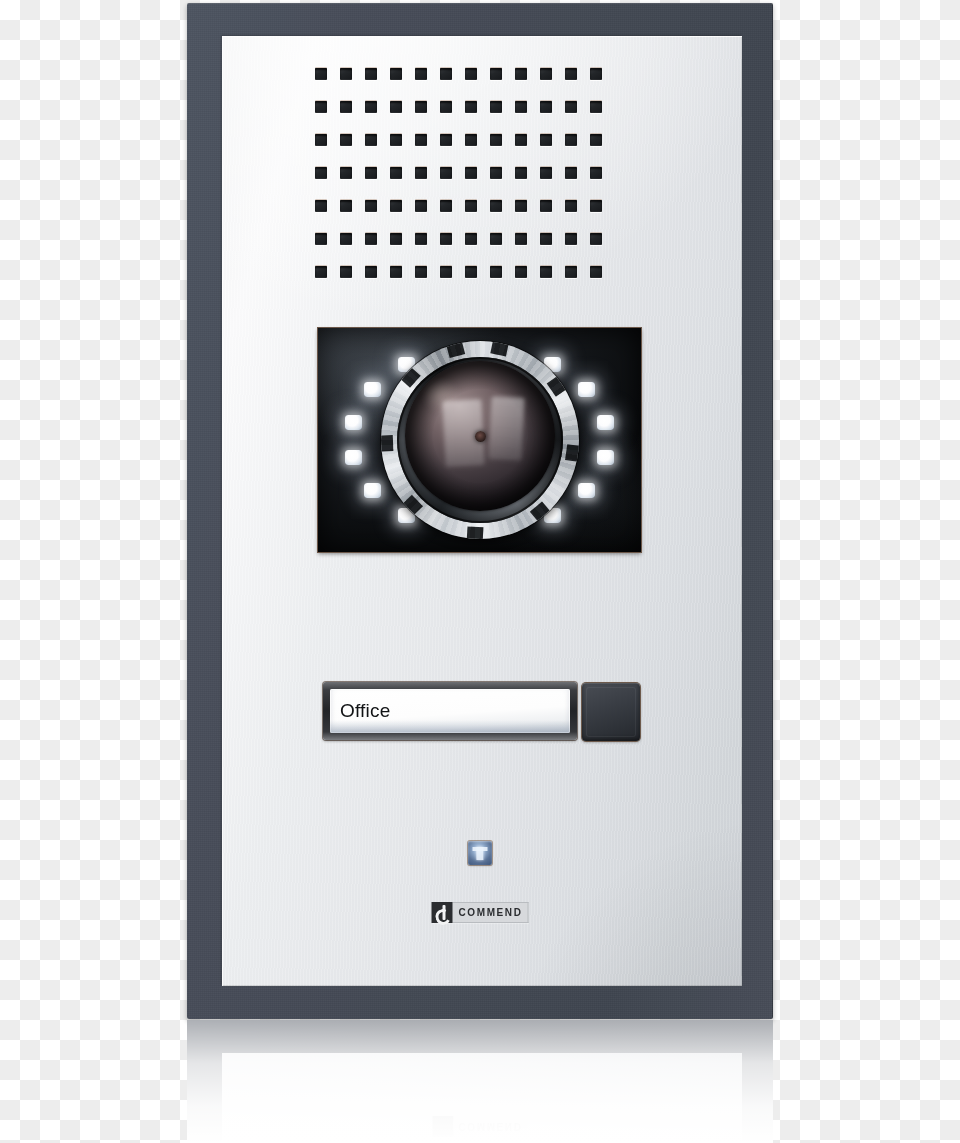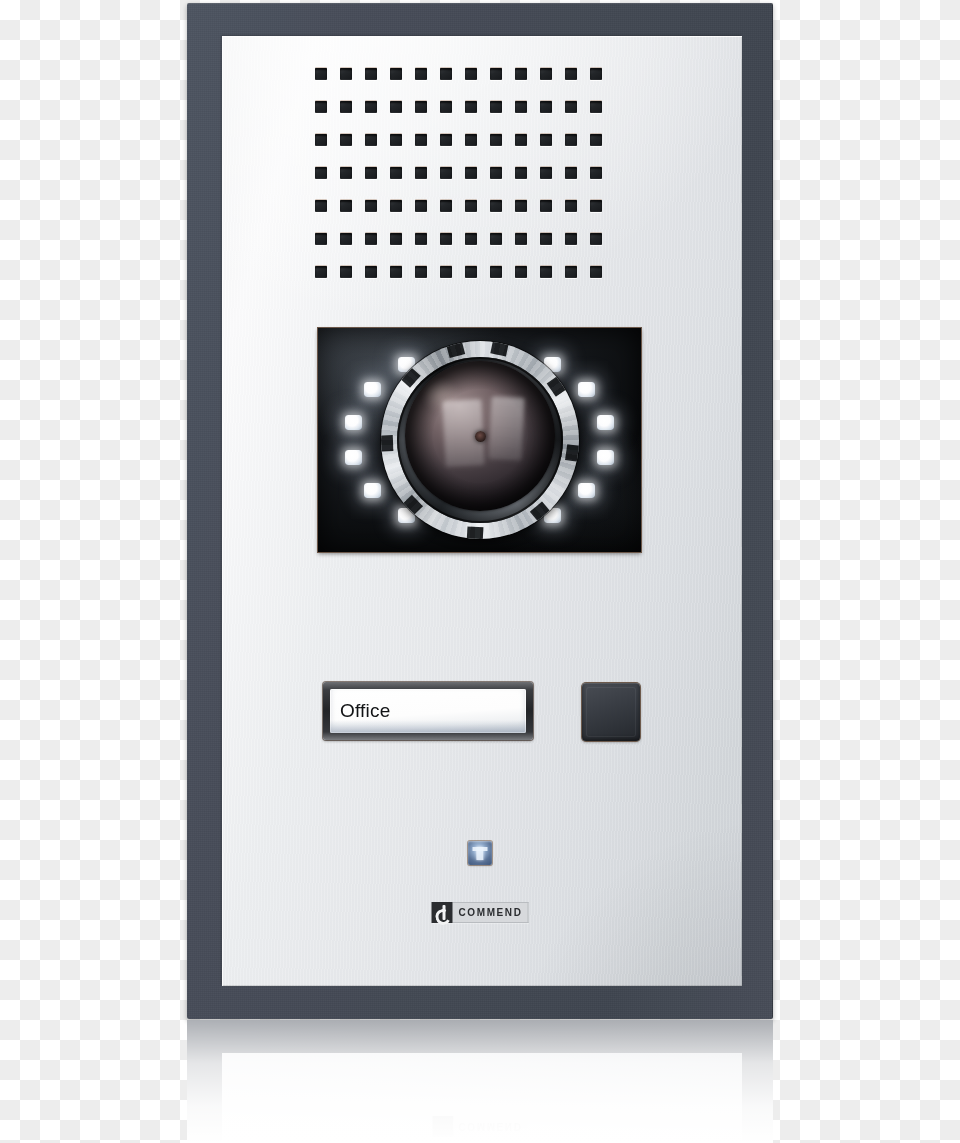--- a/index.html
+++ b/index.html
@@ -181,21 +181,21 @@
   }
   .dome .iris{
     position:absolute;left:50%;top:50%;width:11px;height:11px;margin:-5px 0 0 -5px;
     border-radius:50%;
     background:radial-gradient(circle at 45% 40%,#6b4a44,#2a1d1b 70%,#120c0b 100%);
     box-shadow:0 0 5px rgba(0,0,0,.8);
   }
 
   
   .nameplate{
-    position:absolute;left:136px;top:679px;width:210px;height:58px;
+    position:absolute;left:136px;top:679px;width:254px;height:58px;
     background:linear-gradient(180deg,#6e7074 0%,#3a3c40 14%,#222427 50%,#34363a 86%,#7a7c80 100%);
     border-radius:3px;
     box-shadow:0 1px 3px rgba(0,0,0,.45),0 0 0 1px rgba(80,60,48,.6);
     z-index:4;
   }
   .nameplate .glass{
     position:absolute;left:7px;top:7px;right:7px;bottom:7px;border-radius:2px;
     background:linear-gradient(176deg,#ffffff 0%,#fdfdfd 55%,#eef0f2 78%,#cfd4d9 100%);
     box-shadow:inset 0 0 0 1px rgba(255,255,255,.7),inset 0 -3px 6px rgba(140,150,165,.35);
     overflow:hidden;

